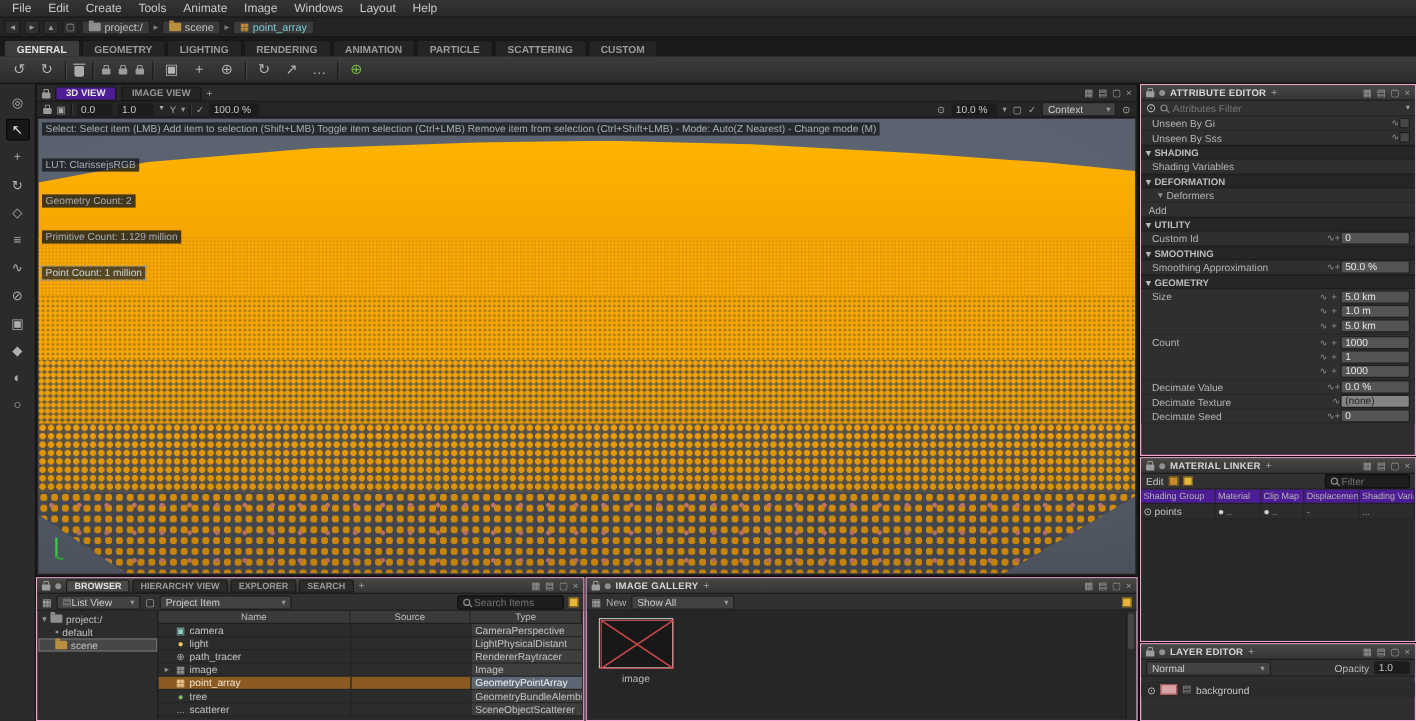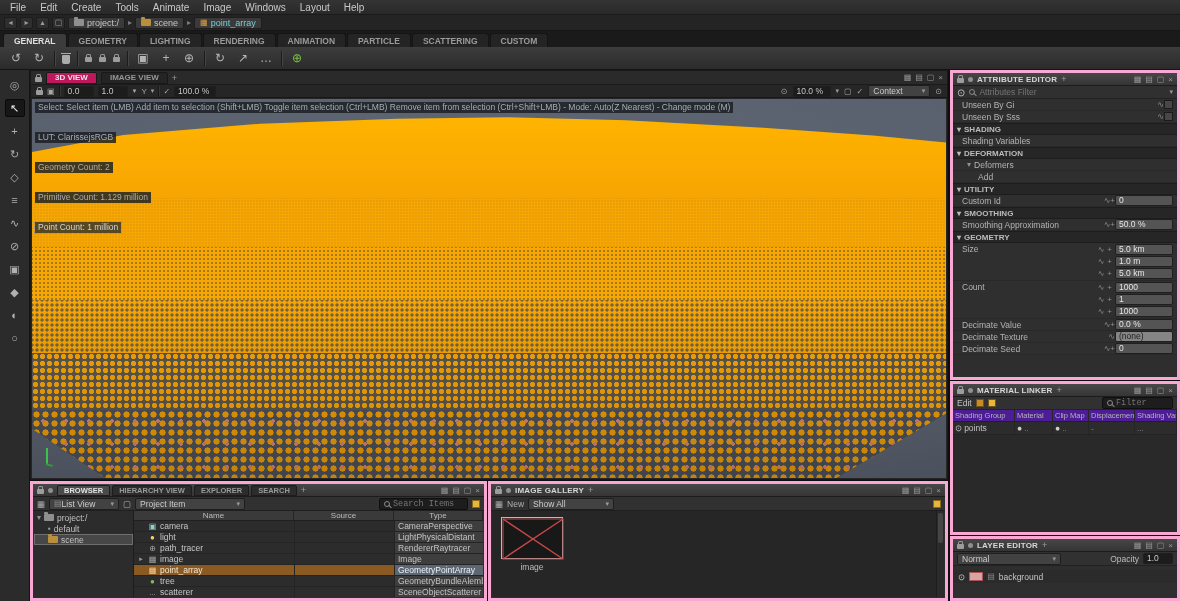--- a/index.html
+++ b/index.html
@@ -22,50 +22,50 @@
   .tico{font-size:12px;color:#b4b4b4;width:16px;text-align:center}
   .tico.green{color:#7ac142}
   .tsep{width:1px;height:15px;background:#1b1b1b;box-shadow:1px 0 0 #454545}
 
   
   .lefttools{position:absolute;left:0;top:70px;width:30px;bottom:0;background:#2b2b2b;border-right:1px solid #141414;display:flex;flex-direction:column;align-items:center;padding-top:6px;gap:5px}
   .ltool{width:20px;height:18px;display:flex;align-items:center;justify-content:center;color:#b0b0b0;font-size:11px;border-radius:2px}
   .ltool.active{background:#171717;color:#f0f0f0;border:1px solid #090909}
 
   
-  .panel{position:absolute;background:#2e2e2e;border:3px solid #f9a8d4}
+  .panel{position:absolute;background:#2e2e2e;border:1px solid #f9a8d4}
   .phead{height:13px;background:linear-gradient(#474747,#353535);display:flex;align-items:center;gap:4px;padding:0 4px;border-bottom:1px solid #1c1c1c}
   .ptitle{font-size:8px;font-weight:bold;color:#d6d6d6;letter-spacing:.2px;white-space:nowrap}
   .pplus{color:#9f9f9f;font-size:9px}
   .winbtns{margin-left:auto;display:flex;gap:4px;color:#9a9a9a;font-size:8px}
   .pdot{width:5px;height:5px;border-radius:50%;background:#8f8f8f;flex:none}
   .i-lock{width:7px;height:5px;background:#9c9c9c;border-radius:1px;position:relative;margin-top:3px;flex:none}
   .i-lock::before{content:"";position:absolute;left:1px;top:-3px;width:3px;height:3px;border:1px solid #9c9c9c;border-bottom:none;border-radius:2px 2px 0 0}
   .i-search{width:6px;height:6px;border:1px solid #8a8a8a;border-radius:50%;position:relative;flex:none}
   .i-search::after{content:"";position:absolute;width:4px;height:1px;background:#8a8a8a;transform:rotate(45deg);right:-3px;bottom:-1px}
   .i-trash{width:8px;height:9px;background:#ababab;border-radius:1px 1px 2px 2px;position:relative;margin-top:2px}
   .i-trash::before{content:"";position:absolute;left:-1px;top:-2px;width:10px;height:1.5px;background:#ababab}
   .i-folder{width:10px;height:7px;background:#b98f3e;border-radius:1px;position:relative;flex:none}
   .i-folder::before{content:"";position:absolute;top:-2px;left:0;width:4px;height:2px;background:inherit;border-radius:1px 1px 0 0}
   .i-folder.gray{background:#8f8f8f}
   .fld{background:#545454;border:1px solid #1f1f1f;border-radius:2px;color:#e6e6e6;font-size:8.5px;padding:0 3px;height:11px;line-height:9px;display:inline-flex;align-items:center}
   .fld.dark{background:#1c1c1c;color:#c8c8c8}
   .fld.light{background:#858585;color:#1f1f1f}
   .dd{background:#424242;border:1px solid #1e1e1e;border-radius:2px;color:#cccccc;font-size:8.5px;height:12px;display:inline-flex;align-items:center;gap:0;padding:0 4px}
   .dd .arr{margin-left:auto;font-size:7px;color:#9a9a9a}
   .searchbox{background:#1d1d1d;border:1px solid #0f0f0f;border-radius:2px;height:12px;display:inline-flex;align-items:center;gap:3px;padding:0 4px}
-  .searchbox input{background:transparent;border:none;outline:none;color:#8f8f8f;font-size:8.5px;width:70px;font-family:Liberation Mono, monospace}
+  .searchbox input{background:transparent;border:none;outline:none;color:#8f8f8f;font-size:8.5px;width:70px;font-family:Liberation Sans, sans-serif}
   .cb{width:9px;height:9px;background:#474747;border:1px solid #1b1b1b;flex:none}
   .mini{font-size:8px;color:#8f8f8f}
 
   
   .vp{position:absolute;left:30px;top:70px;width:918px;height:410px;background:#262626;border:1px solid #191919}
   .vptabs{height:14px;background:#2a2a2a;display:flex;align-items:center;gap:4px;padding:0 4px;border-bottom:1px solid #1b1b1b}
   .vtab{height:12px;display:flex;align-items:center;padding:0 8px;font-size:8px;font-weight:bold;color:#969696;background:#242424;border:1px solid #181818;border-radius:2px 2px 0 0}
-  .vtab.active{background:#be185d;color:#e4e4e4}
+  .vtab.active{background:#4c1d95;color:#e4e4e4}
   .vpbar{height:13px;background:#262626;display:flex;align-items:center;gap:4px;padding:0 5px;border-bottom:1px solid #171717;font-size:8px;color:#a8a8a8}
   .vpbar .sp{width:1px;height:10px;background:#171717;box-shadow:1px 0 0 #383838}
   .vpright{margin-left:auto;display:flex;align-items:center;gap:5px}
   .vpcanvas{position:absolute;top:28px;left:1px;right:1px;bottom:1px;background:radial-gradient(ellipse 130% 90% at 50% 22%, #60professional6774 0%, #59606d 55%, #494f5a 100%);overflow:hidden;background-color:#59606d}
   .vpcanvas{background:radial-gradient(ellipse 130% 90% at 50% 22%, #606774 0%, #59606d 55%, #494f5a 100%)}
   .terrain{position:absolute;inset:0;clip-path:polygon(0% 14%,10% 9.5%,25% 6.5%,40% 5.2%,52% 4.8%,65% 5.6%,80% 7.6%,92% 9.6%,100% 11.5%,100% 83%,88% 100%,8% 100%,0% 87%)}
   .band{position:absolute;left:0;right:0}
   .b1{top:4%;height:23%;background:linear-gradient(180deg,#ffb400,#f7a402)}
   .b2{top:26%;height:13.5%;background-color:#d4920e;background-image:radial-gradient(circle at 1.5px 1.5px,#f8a602 1.3px,rgba(0,0,0,0) 1.6px);background-size:3px 3px}
   .b3{top:39%;height:14.5%;background-color:#a3781f;background-image:radial-gradient(circle at 2px 2px,#f8a602 1.7px,rgba(0,0,0,0) 2px);background-size:4px 4px}
@@ -85,21 +85,21 @@
   .attr{left:950px;top:70px;width:230px;height:310px}
   .filterrow{height:13px;display:flex;align-items:center;gap:4px;padding:0 4px;background:#303030;border-bottom:1px solid #222}
   .filterrow input{background:transparent;border:none;outline:none;color:#8a8a8a;font-size:8.5px;flex:1;font-family:inherit}
   .sect{height:12px;background:#262626;border-top:1px solid #1d1d1d;border-bottom:1px solid #1d1d1d;display:flex;align-items:center;gap:3px;padding:0 4px;font-size:8px;font-weight:bold;color:#bcbcbc}
   .arow{min-height:12px;display:flex;align-items:center;padding:0 4px 0 9px;font-size:8.5px;color:#b4b4b4;background:#2f2f2f;border-bottom:1px solid #292929}
   .arow .lbl{flex:1;white-space:nowrap;overflow:hidden}
   .arow .fldz{width:58px;justify-content:flex-start}
   .arow.multi{align-items:flex-start;padding-top:1px;padding-bottom:1px}
   .stack{display:flex;flex-direction:column;gap:1px}
   .vline{display:flex;align-items:center;gap:3px}
-  .indent1{padding-left:14px}.indent2{padding-left:25px}
+  .indent1{padding-left:14px}.indent2{padding-left:6px}
 
   
   .matl{left:950px;top:381px;width:230px;height:154px}
   .mlrow{height:13px;display:flex;align-items:center;gap:4px;padding:0 4px;background:#313131;border-bottom:1px solid #222;font-size:8.5px;color:#c4c4c4}
   .sw{width:8px;height:8px;background:#c98a2a;border:1px solid #70531b;flex:none}
   .mcols{height:12px;display:flex;background:#4c1d95;border-bottom:1px solid #202020}
   .mcol{font-size:7.5px;color:#b4b4b4;padding:0 2px;border-right:1px solid #262626;white-space:nowrap;overflow:hidden;display:flex;align-items:center}
   .mrow{height:13px;display:flex;align-items:center;background:#2c2c2c;border-bottom:1px solid #232323;font-size:8.5px;color:#c2c2c2}
   .mcell{padding:0 2px;border-right:1px solid #262626;height:100%;display:flex;align-items:center;gap:2px;white-space:nowrap;overflow:hidden}
   .mfill{flex:1;background:#292929;min-height:0}

